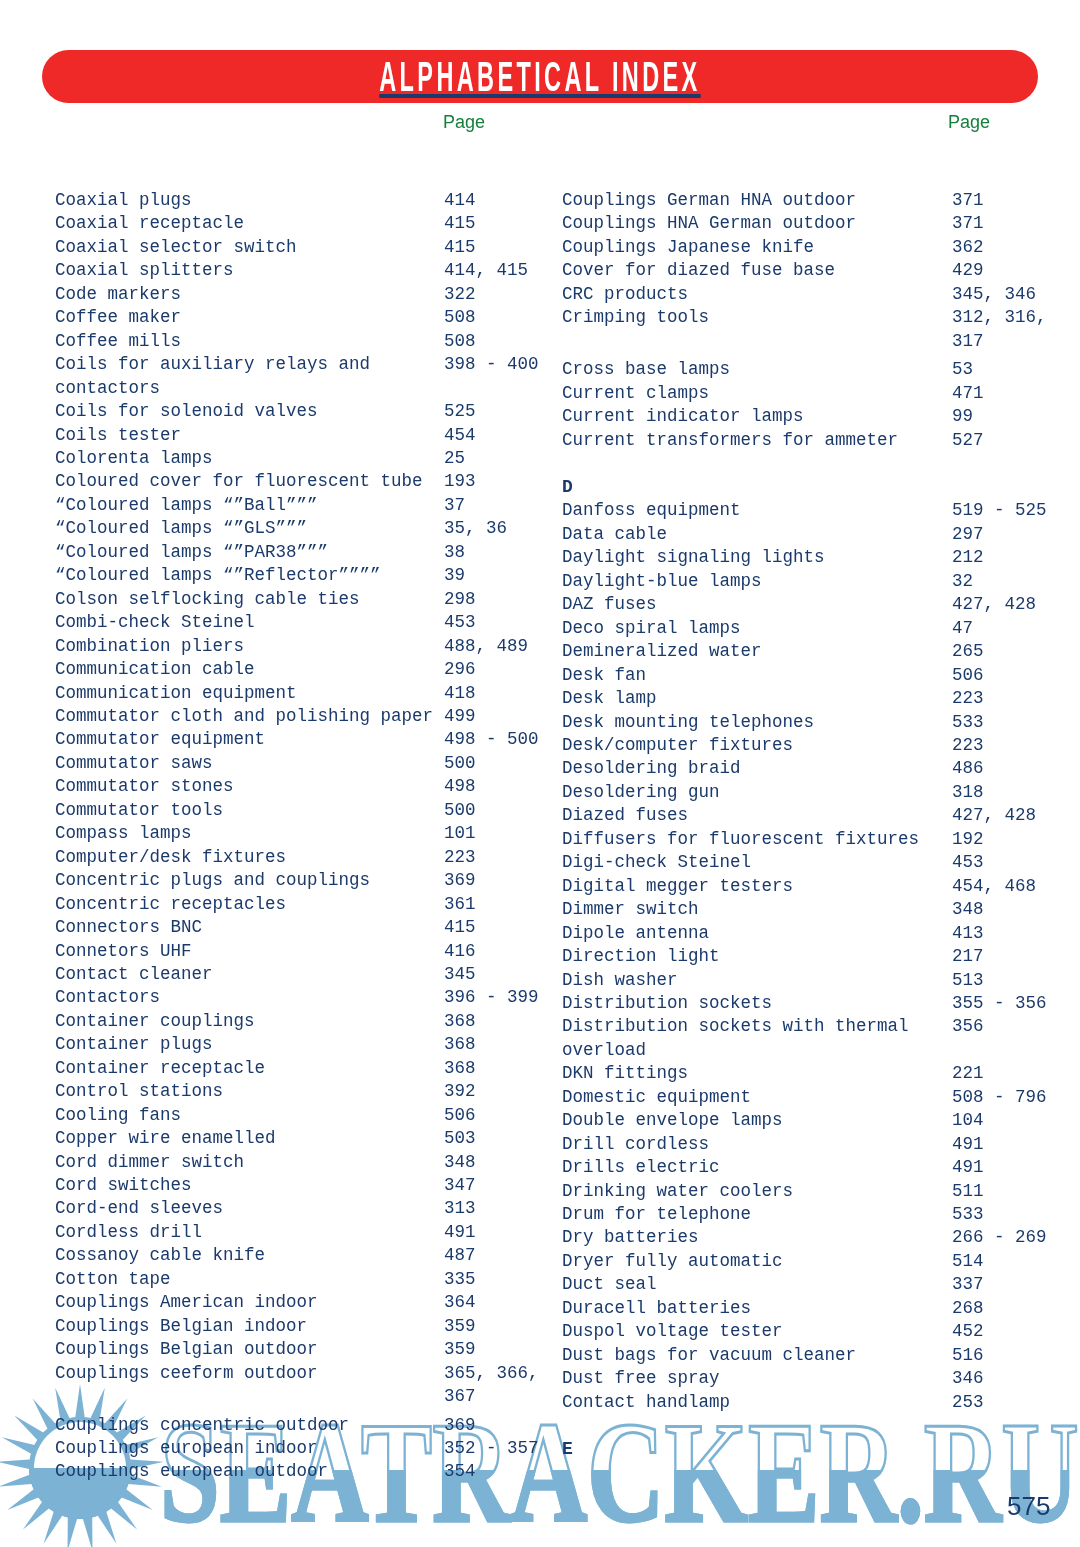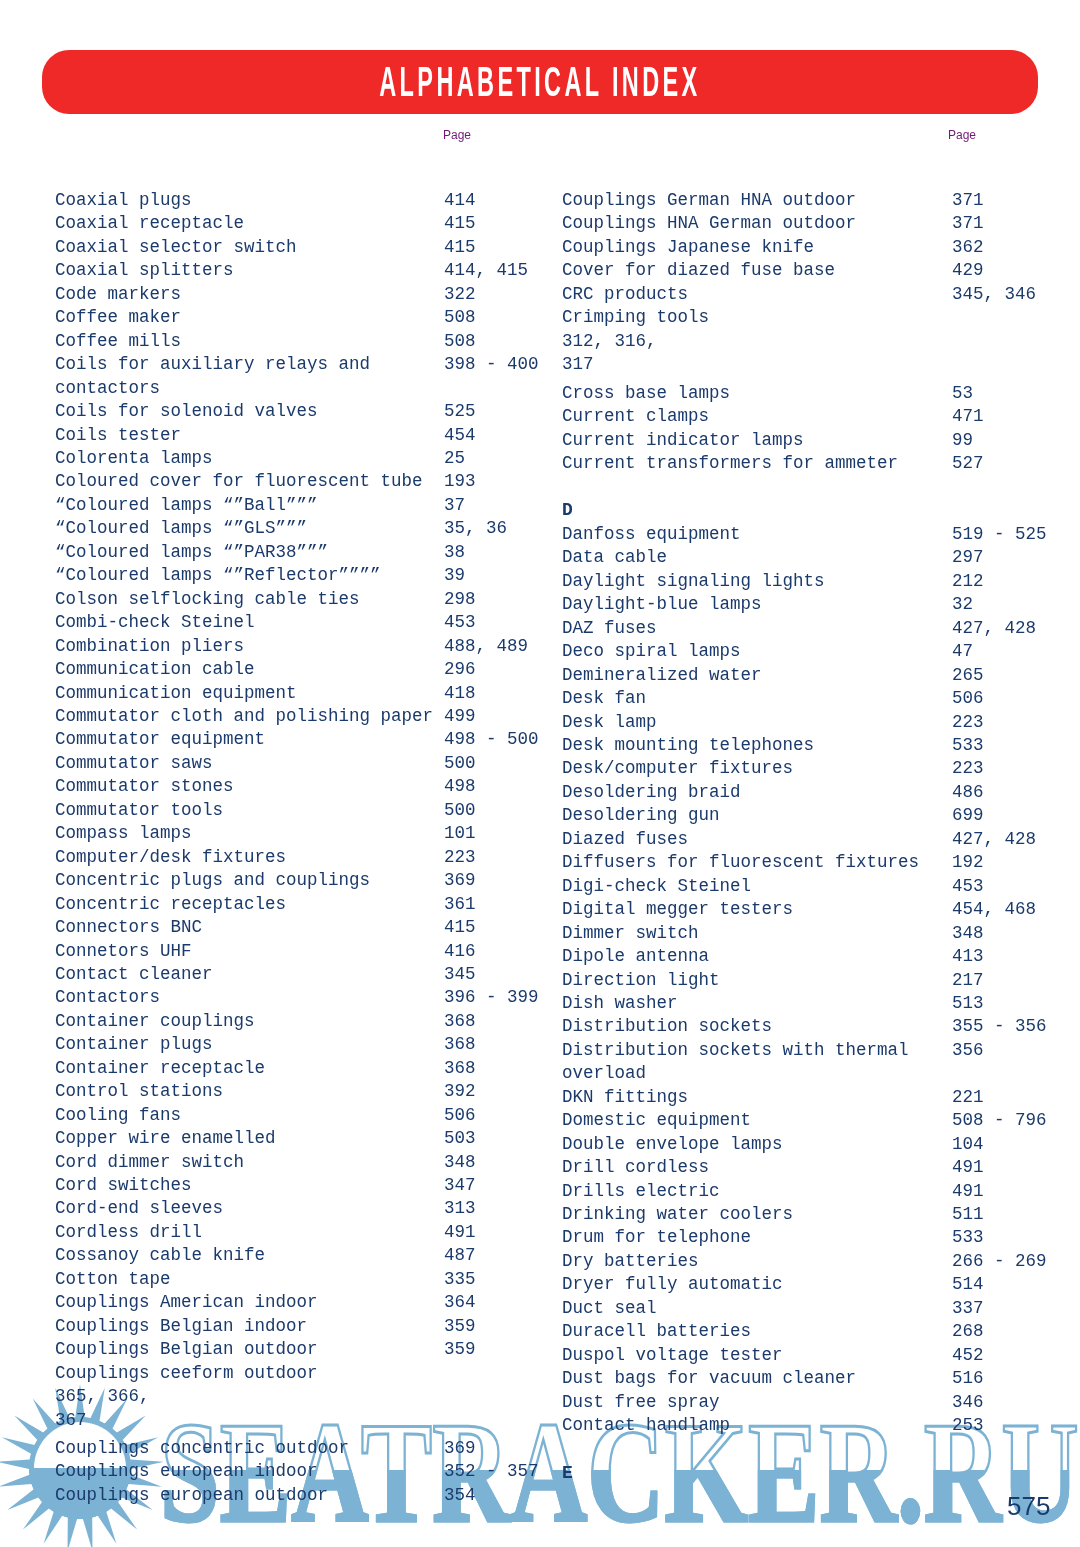--- a/index.html
+++ b/index.html
@@ -2,40 +2,40 @@
 <html><head>
 <meta charset="utf-8">
 <style>
   html,body{margin:0;padding:0;background:#fff;}
   .page{
     position:relative;width:1080px;height:1547px;overflow:hidden;background:#ffffff;
     font-family:"Liberation Sans", sans-serif;color:#1b3a6c;
   }
   
   .header-pill{
-    position:absolute;left:42px;top:50px;width:996px;height:64px;
+    position:absolute;left:42px;top:50px;width:996px;height:53px;
     background:#ef2828;border-radius:27px;
-    display:flex;align-items:center;justify-content:center;
+    display:flex;align-items:center;justify-content:center;text-decoration:underline;
   }
   .header-title{
     color:#ffffff;font-weight:bold;font-size:42px;letter-spacing:6px;
     transform:scaleX(0.56);transform-origin:center;white-space:nowrap;
   }
-  .page-label{position:absolute;top:128px;font-size:12px;color:#701a75;}
+  .page-label{position:absolute;top:112px;font-size:18px;color:#15803d;}
   .page-label.left{left:443px;}
   .page-label.right{left:948px;}
   
   .col{position:absolute;top:189px;font-family:Liberation Mono, monospace;}
   .col-left{left:55px;width:492px;}
   .col-right{left:562px;width:505px;}
   .row{display:flex;align-items:flex-start;line-height:23.45px;font-size:17.5px;color:#1b3a6c;}
   .row .entry-name{flex:none;width:389px;}
   .col-right .row .entry-name{width:390px;}
   .row .entry-pages{flex:none;width:100px;}
-  .row.wrap{margin-bottom:5px;flex-direction:column;}
+  .row.wrap{margin-bottom:5px;}
   .row.section{font-weight:bold;margin-top:24px;font-size:18px;}
   
   .watermark{position:absolute;left:0;top:0;width:100%;height:100%;z-index:0;}
   .content{position:absolute;left:0;top:0;width:100%;height:100%;z-index:1;}
   .wm-sun{position:absolute;left:-5px;top:1383px;}
   .wm-text{
     position:absolute;left:160px;top:1391px;
     font-family:"Liberation Serif", serif;font-weight:bold;font-size:143px;line-height:1.15;
     white-space:nowrap;
     color:transparent;
@@ -369,21 +369,21 @@
         <div class="row">
           <span class="entry-name">Desk/computer fixtures</span>
           <span class="entry-pages">223</span>
         </div>
         <div class="row">
           <span class="entry-name">Desoldering braid</span>
           <span class="entry-pages">486</span>
         </div>
         <div class="row">
           <span class="entry-name">Desoldering gun</span>
-          <span class="entry-pages">699</span>
+          <span class="entry-pages">318</span>
         </div>
         <div class="row">
           <span class="entry-name">Diazed fuses</span>
           <span class="entry-pages">427, 428</span>
         </div>
         <div class="row">
           <span class="entry-name">Diffusers for fluorescent fixtures</span>
           <span class="entry-pages">192</span>
         </div>
         <div class="row">

